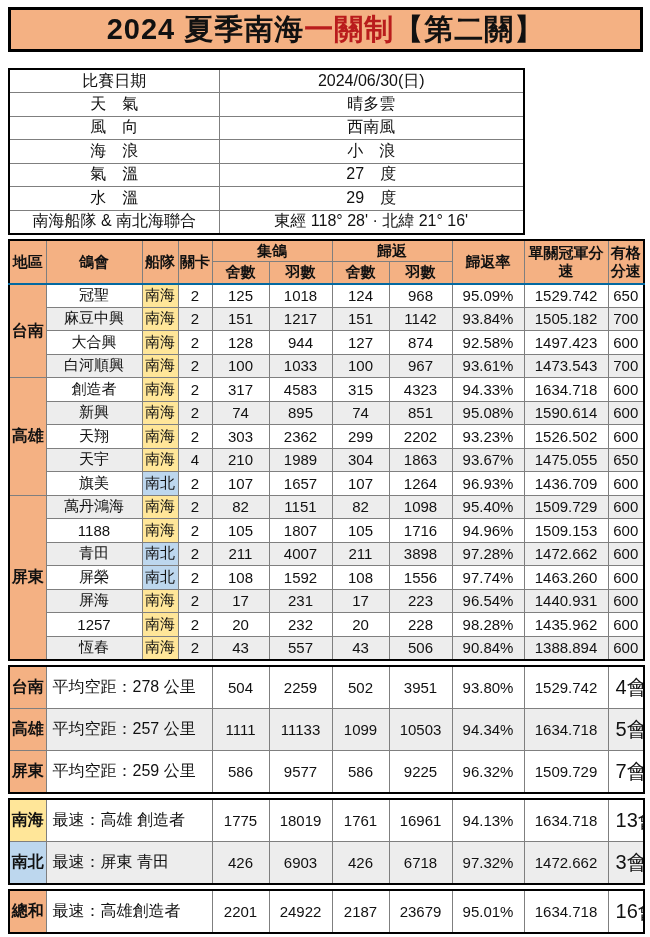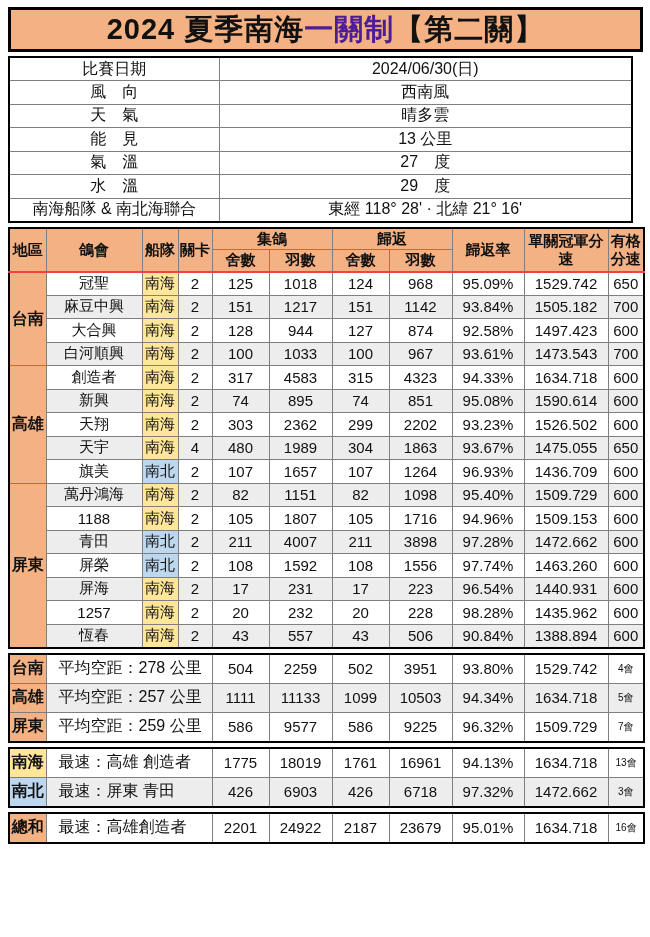--- a/index.html
+++ b/index.html
@@ -13,29 +13,29 @@
   .page { padding: 7px 7px 0 8px; width: 650px; }
 
   
   .title-box {
     width: 635px; height: 45px;
     background: #F4B183;
     border: 3px solid #000;
     display: flex; align-items: center; justify-content: center;
     font-size: 29px; font-weight: bold;
     letter-spacing: 1px;
-    margin-bottom: 4px;
-  }
-  .title-box .hl { color: #4c1d95; }
+    margin-bottom: 16px;
+  }
+  .title-box .hl { color: #b91c1c; }
 
   
   table {
     border-collapse: collapse;
     table-layout: fixed;
-    width: 625px;
+    width: 517px;
     margin-bottom: 4px;
   }
   td, th {
     border: 1px solid #7f7f7f;
     text-align: center;
     vertical-align: middle;
     padding: 0 1px;
     font-size: 15px;
     overflow: hidden;
     white-space: nowrap;
@@ -49,41 +49,41 @@
   .info-table tr { height: 23.5px; }
 
   
   .main-table thead th {
     background: #F4B183;
     font-weight: bold;
     font-size: 15px;
     white-space: normal;
     line-height: 1.2;
   }
-  .main-table thead { border-bottom: 2px solid #ef4444; }
+  .main-table thead { border-bottom: 2px solid #0369a1; }
   .main-table thead tr { height: 22px; }
   .main-table tbody tr { height: 23.5px; }
   .main-table tbody tr:nth-child(even) td { background: #EDEDED; }
   td.region-cell {
     background: #F4B183 !important;
     font-weight: bold; font-size: 16px;
     white-space: normal; line-height: 1.15;
   }
   td.fleet { background: #FFE699 !important; }
   td.fleet.fleet-blue { background: #BDD7EE !important; }
 
   
   .sum-table tr { height: 28.5px; }
   .sum-table tr:nth-child(even) td { background: #EDEDED; }
   .sum-table td.slabel { font-weight: bold; font-size: 16px; }
   .sum-table td.lbl-salmon { background: #F4B183 !important; }
   .sum-table td.lbl-yellow { background: #FFE699 !important; }
   .sum-table td.lbl-blue   { background: #BDD7EE !important; }
-  .sum-table td.sdesc { text-align: left; padding-left: 12px; font-size: 16px; }
-  .sum-table td.sclubs { font-size: 10px; padding: 7px; }
+  .sum-table td.sdesc { text-align: left; padding-left: 6px; font-size: 16px; }
+  .sum-table td.sclubs { font-size: 20px; padding: 7px; }
 
   
   col.c-region { width: 37px; }
   col.c-club   { width: 96px; }
   col.c-fleet  { width: 36px; }
   col.c-gate   { width: 34px; }
   col.c-n1 { width: 57px; }
   col.c-n2 { width: 63px; }
   col.c-n3 { width: 57px; }
   col.c-n4 { width: 63px; }
@@ -109,30 +109,30 @@
       <span> 【第二關】</span>
   </div>
 
   <table class="info-table">
     <tbody>
       <tr>
           <td class="ilabel">比賽日期</td>
           <td>2024/06/30(日)</td>
         </tr>
       <tr>
+          <td class="ilabel">天　氣</td>
+          <td>晴多雲</td>
+        </tr>
+      <tr>
           <td class="ilabel">風　向</td>
           <td>西南風</td>
         </tr>
       <tr>
-          <td class="ilabel">天　氣</td>
-          <td>晴多雲</td>
-        </tr>
-      <tr>
-          <td class="ilabel">能　見</td>
-          <td>13 公里</td>
+          <td class="ilabel">海　浪</td>
+          <td>小　浪</td>
         </tr>
       <tr>
           <td class="ilabel">氣　溫</td>
           <td>27　度</td>
         </tr>
       <tr>
           <td class="ilabel">水　溫</td>
           <td>29　度</td>
         </tr>
       <tr>
@@ -260,21 +260,21 @@
           <td>299</td>
           <td>2202</td>
           <td>93.23%</td>
           <td>1526.502</td>
           <td>600</td>
       </tr>
       <tr>
         <td>天宇</td>
           <td class="fleet">南海</td>
           <td>4</td>
-          <td>480</td>
+          <td>210</td>
           <td>1989</td>
           <td>304</td>
           <td>1863</td>
           <td>93.67%</td>
           <td>1475.055</td>
           <td>650</td>
       </tr>
       <tr>
         <td>旗美</td>
           <td class="fleet fleet-blue">南北</td>

